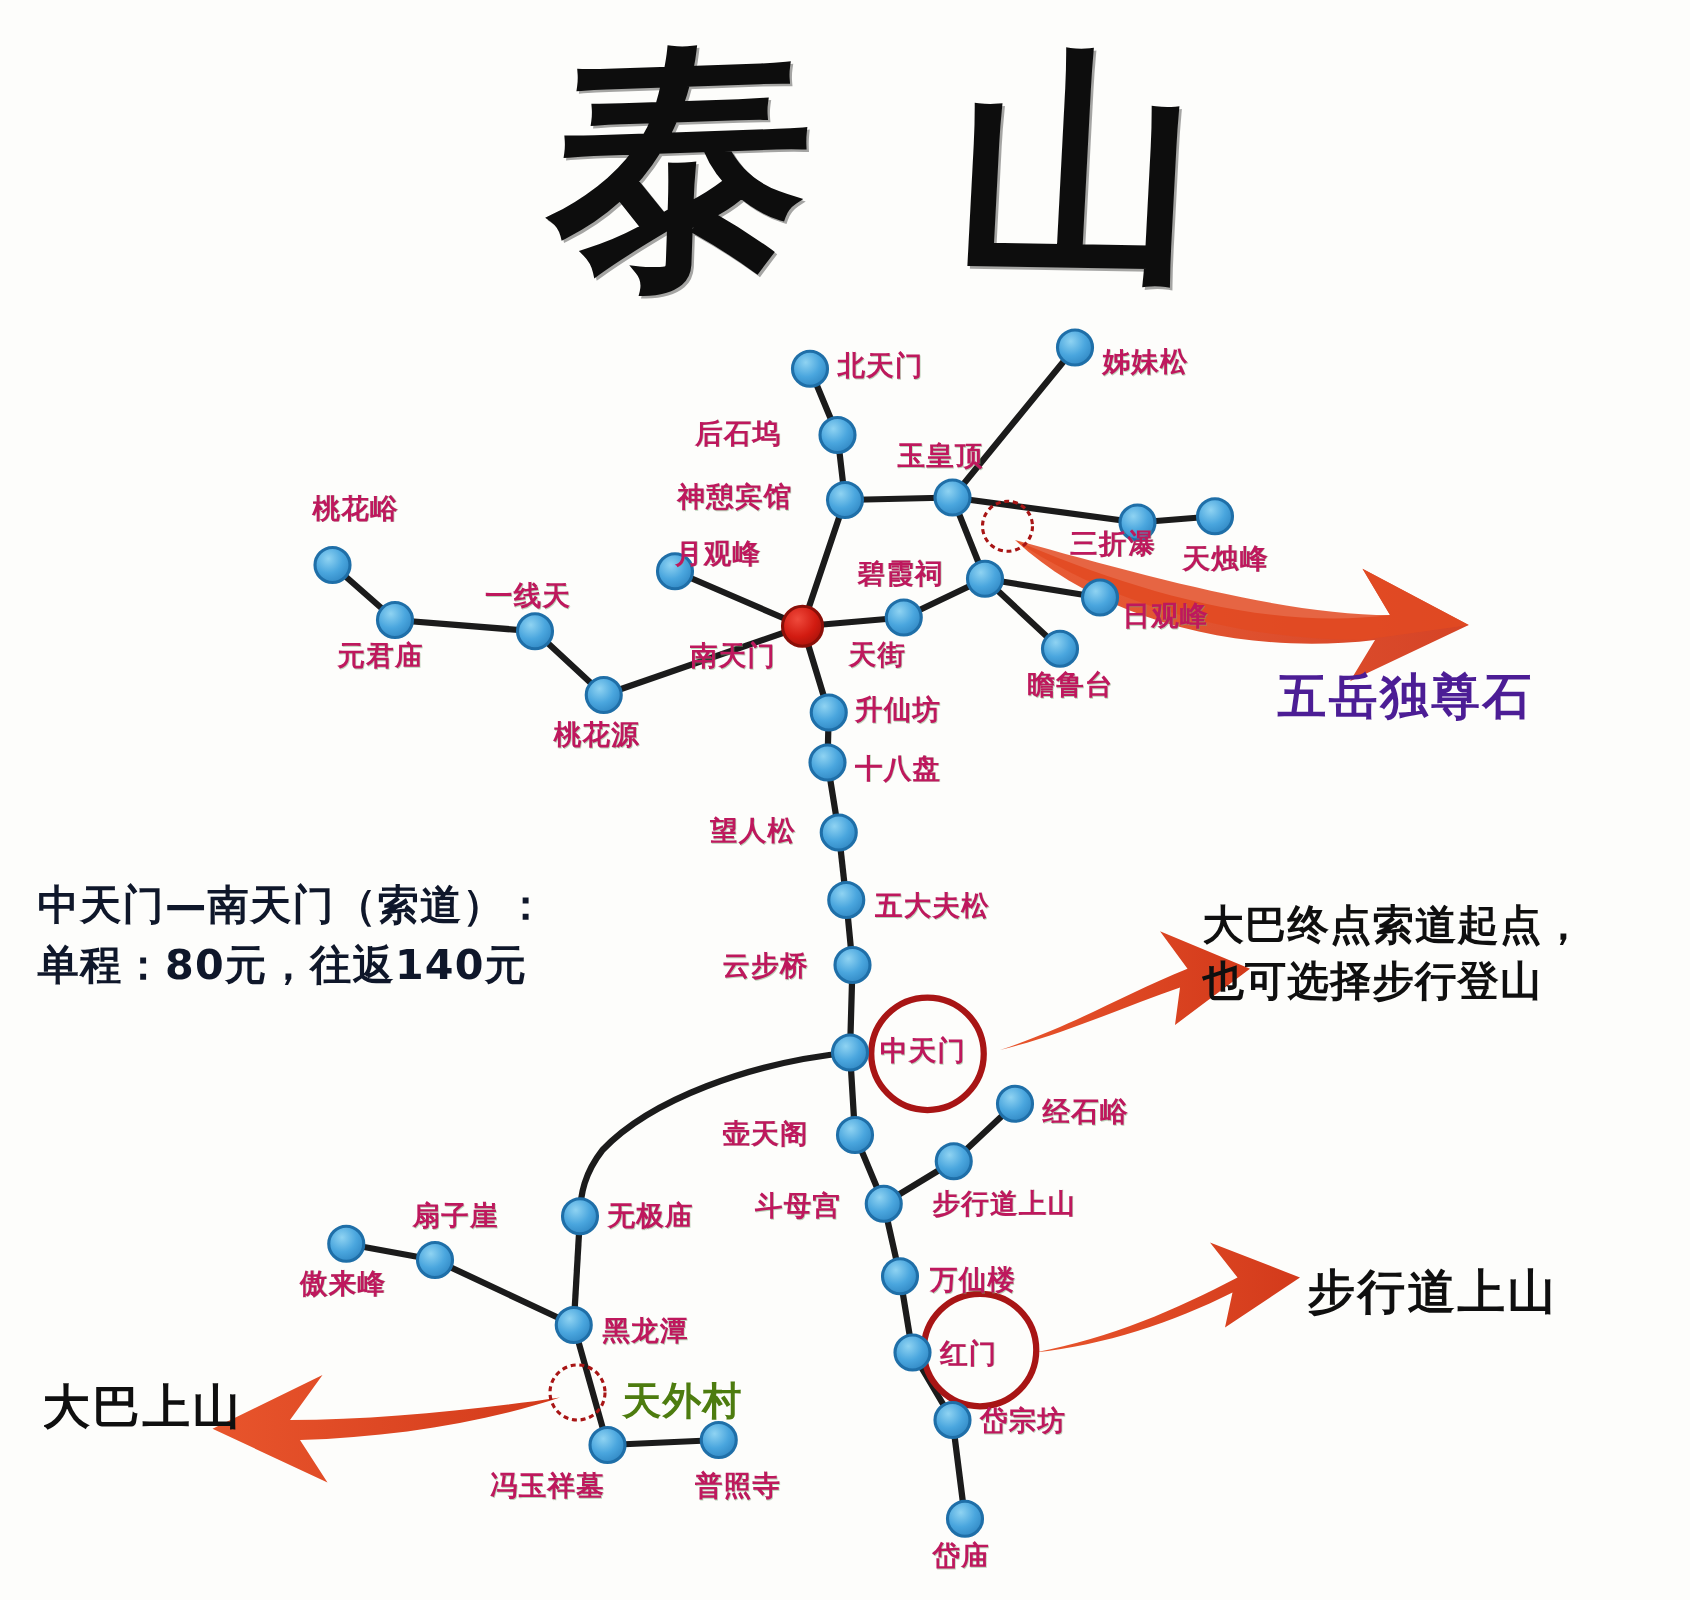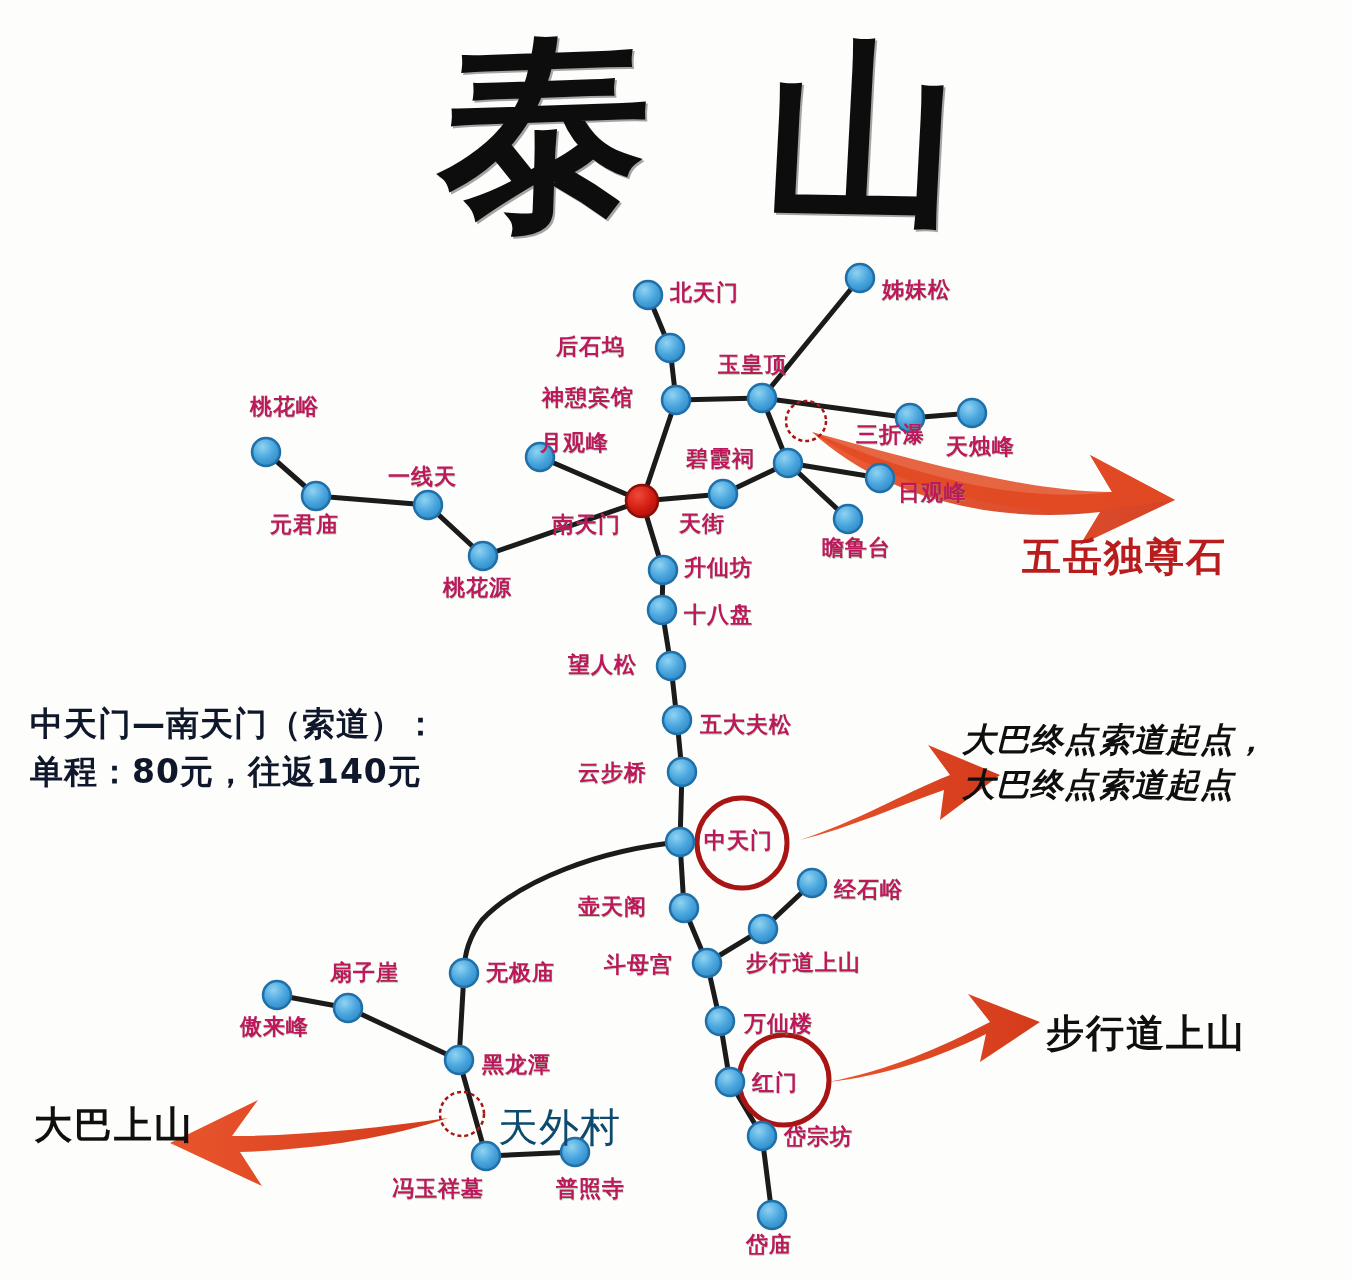--- a/index.html
+++ b/index.html
@@ -71,41 +71,40 @@
   }
   .callout {
     position: absolute;
     font-family: "DejaVu Sans", "Liberation Sans", sans-serif;
     font-weight: 700;
     font-size: 33px;
     line-height: 1.35;
     color: #0f0f0f;
     white-space: nowrap;
     letter-spacing: 1px;
-    font-style: italic;
   }
   .big-label {
     position: absolute;
     font-family: "DejaVu Sans", "Liberation Sans", sans-serif;
     font-weight: 700;
     font-size: 38px;
     color: #0f0f0f;
     white-space: nowrap;
     letter-spacing: 2px;
   }
   .big-label.blue-label {
-    color: #b91c1c;
+    color: #4c1d95;
     font-size: 39px;
   }
   .tianwaicun {
     position: absolute;
     font-family: "DejaVu Sans", "Liberation Sans", sans-serif;
-    font-weight: 400;
-    font-size: 40px;
-    color: #0c4a6e;
+    font-weight: 700;
+    font-size: 31px;
+    color: #4d7c0f;
     white-space: nowrap;
     letter-spacing: 1px;
   }
 </style>
 </head>
 <body>
 
 <div id="page">
 
   <div class="title-wrap">
@@ -349,21 +348,21 @@
       <div class="node-label" style="left: 556px; top: 1174px;">普照寺</div>
     </div>
 
   <div class="info-block">
     <div>中天门—南天门（索道）：</div>
     <div>单程：80元，往返140元</div>
   </div>
 
   <div class="callout" style="left:962px; top:718px;">
     <div>大巴终点索道起点，</div>
-    <div>大巴终点索道起点</div>
+    <div>也可选择步行登山</div>
   </div>
 
   <div class="big-label" style="left:1046px; top:1008px;">步行道上山</div>
 
   <div class="big-label" style="left:34px; top:1100px;">大巴上山</div>
 
   <div class="big-label blue-label" style="left:1022px; top:530px;">五岳独尊石</div>
 
   <div class="tianwaicun" style="left:498px; top:1100px;">天外村</div>
 

